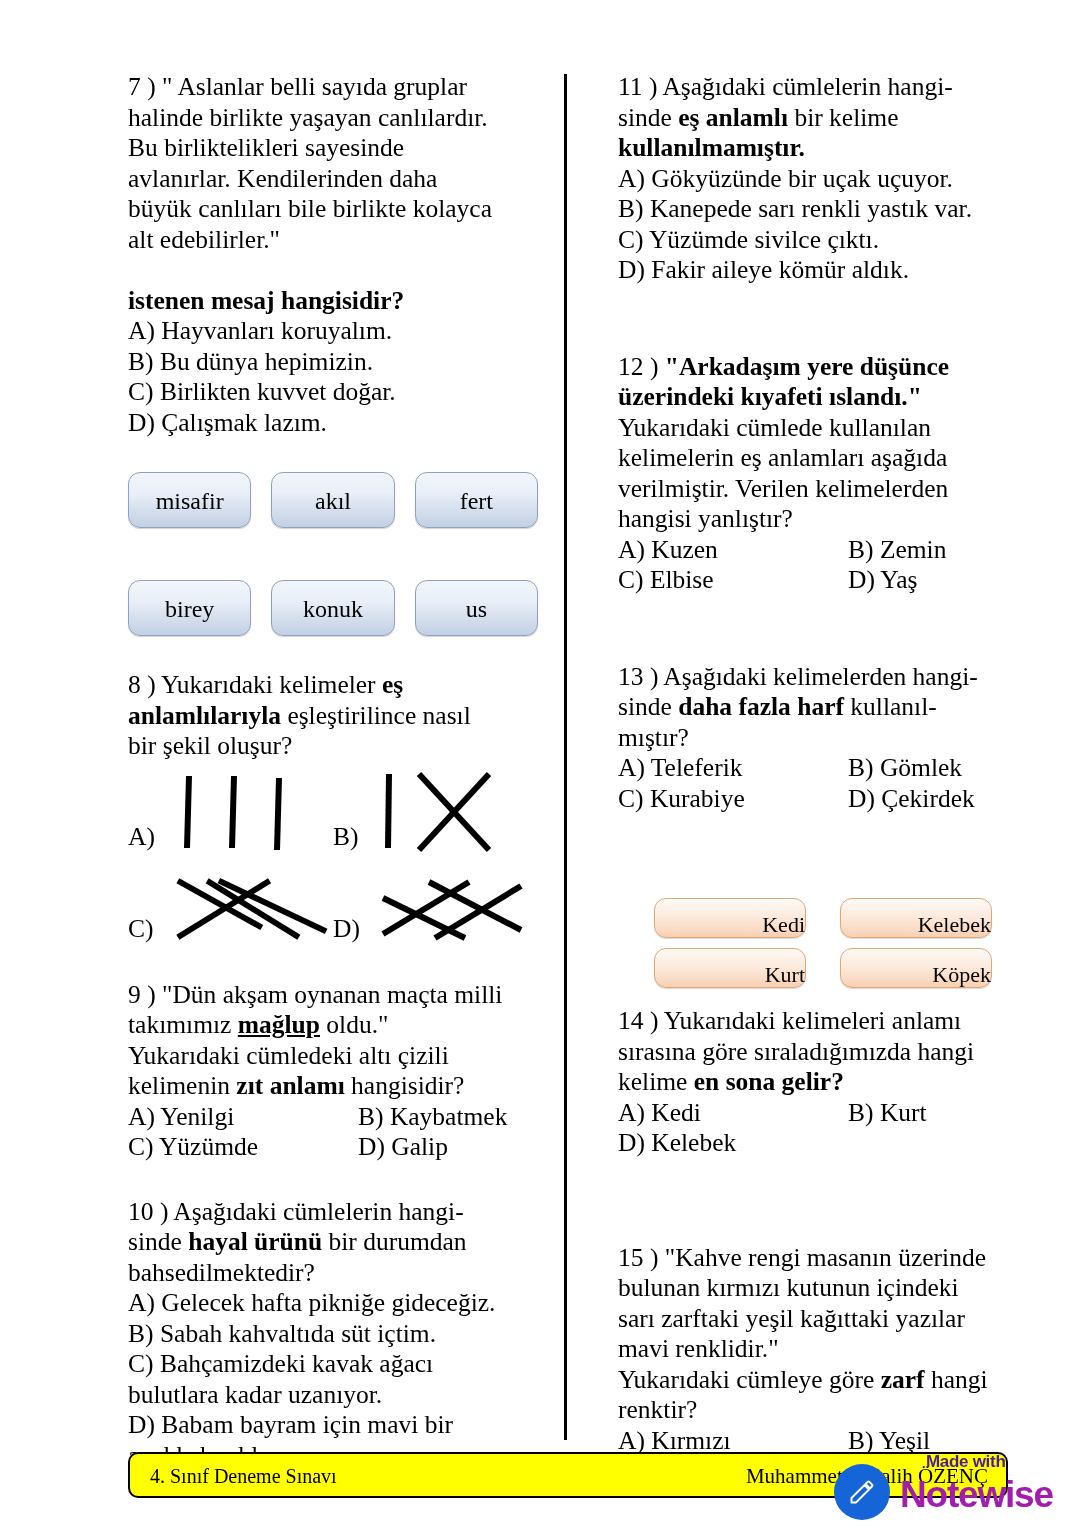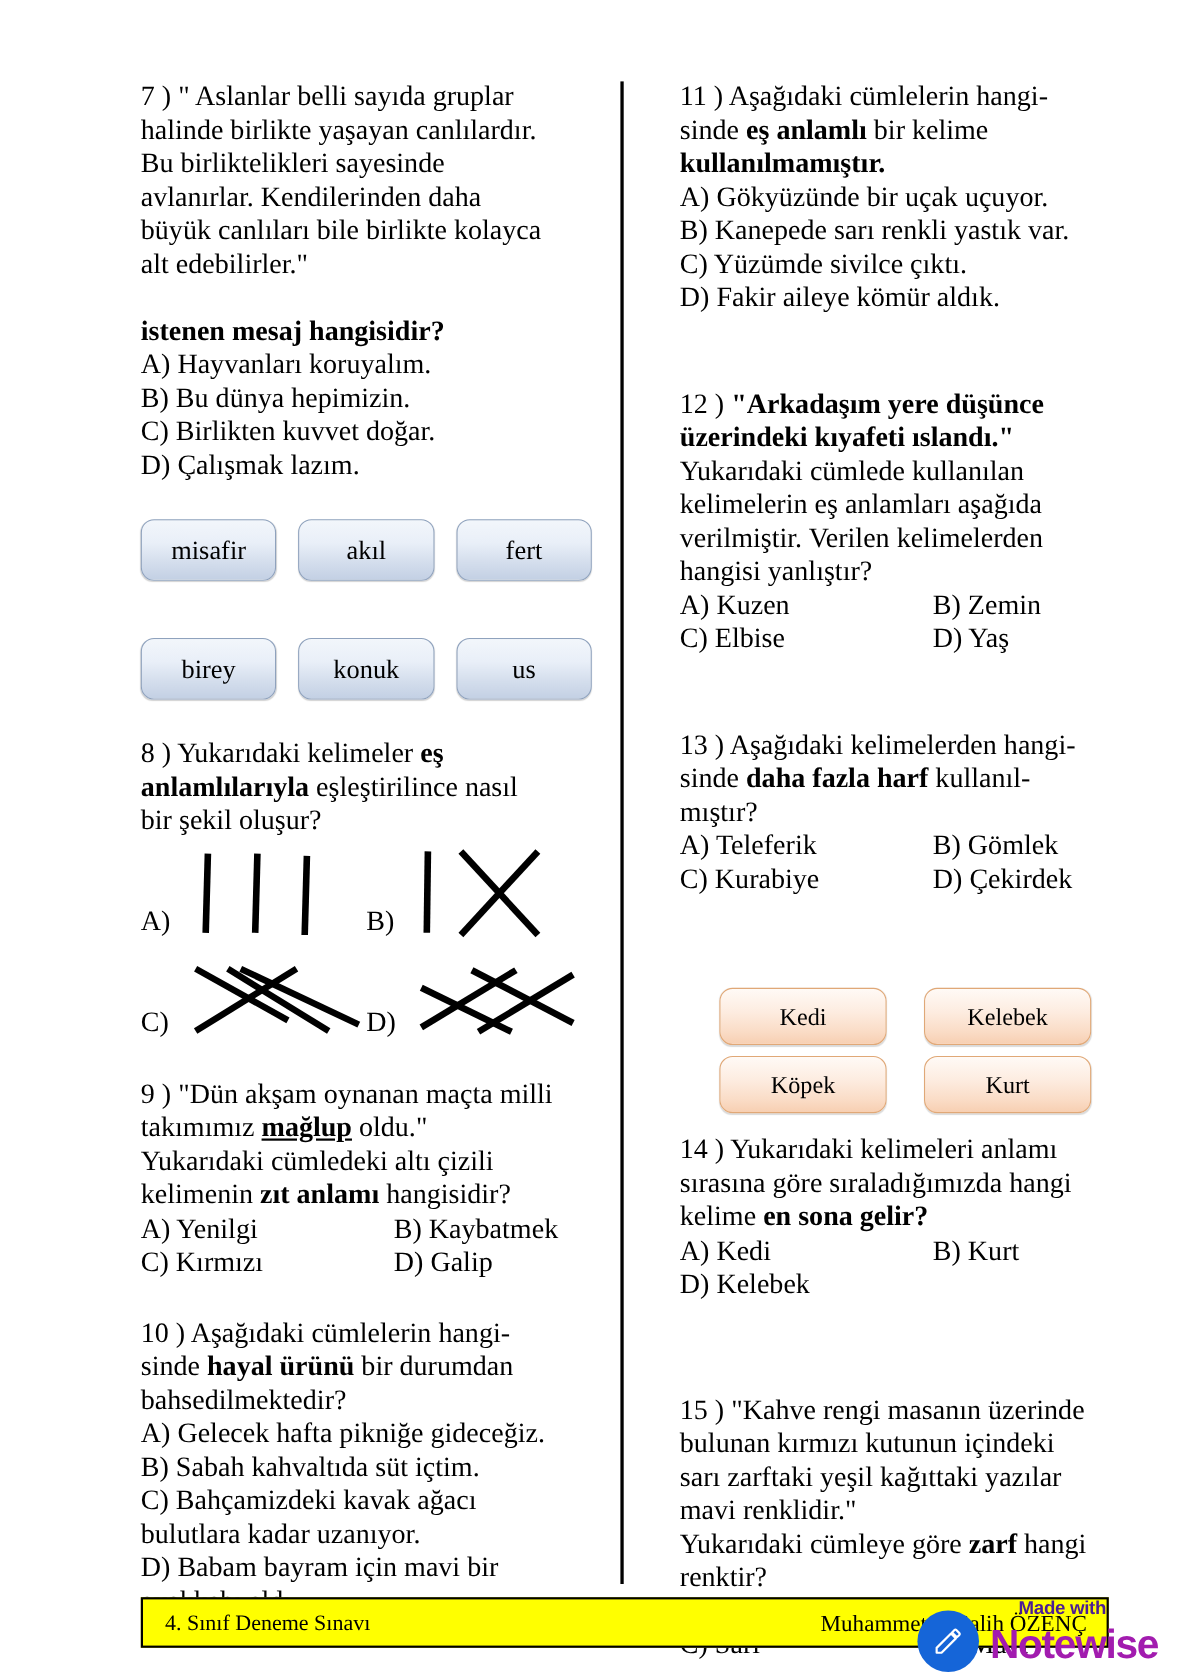--- a/index.html
+++ b/index.html
@@ -87,21 +87,21 @@
   .chip-orange {
     background: linear-gradient(to bottom, #fffaf6 0%, #fdece0 42%, #fadcc6 78%, #f7cfb2 100%);
     border: 1px solid #e0a877;
     box-shadow: 0 1px 1px rgba(0,0,0,0.15);
   }
   .chip-orange-row {
     display: flex;
     gap: 34px;
     padding: 0 36px;
   }
-  .chip-orange-row .chip { height: 52px; line-height: 52px; font-size: 22px; }
+  .chip-orange-row .chip { height: 40px; line-height: 52px; font-size: 22px; text-align: right; }
 
   
   .dia-block { position: relative; }
   .dia-row {
     display: flex;
     align-items: flex-end;
     height: 86px;
   }
   .dia-cell {
     display: flex;
@@ -119,21 +119,21 @@
 
   
   .footer-bar {
     position: absolute;
     left: 128px;
     top: 1452px;
     width: 880px;
     height: 46px;
     background: #ffff00;
     border: 2px solid #000000;
-    border-radius: 0;
+    border-radius: 10px;
     box-sizing: border-box;
   }
   .footer-left {
     position: absolute;
     left: 20px;
     top: 10px;
     font-size: 20px;
     line-height: 24px;
   }
   .footer-right {
@@ -300,21 +300,21 @@
       <span>takımımız </span><b><u>mağlup</u></b><span> oldu."</span><br>
       <span>Yukarıdaki cümledeki altı çizili</span><br>
       <span>kelimenin </span><b>zıt anlamı</b><span> hangisidir?</span>
     </div>
     <div class="opts">
       <div class="opt-row">
         <span class="a">A) Yenilgi</span>
         <span class="b">B) Kaybatmek</span>
       </div>
       <div class="opt-row">
-        <span class="a">C) Kırmızı</span>
+        <span class="a">C) Yüzümde</span>
         <span class="b">D) Galip</span>
       </div>
     </div>
 
     <div class="gap-md"></div>
 
     <div class="q">
       
       <span>10 )</span>
       <span>Aşağıdaki cümlelerin hangi-</span><br>
@@ -386,22 +386,22 @@
 
     <div class="gap-xl"></div>
     <div class="gap-sm"></div>
 
     <div class="chip-orange-row">
       <div class="chip chip-orange">Kedi</div>
       <div class="chip chip-orange">Kelebek</div>
     </div>
     <div style="height:10px"></div>
     <div class="chip-orange-row">
+      <div class="chip chip-orange">Kurt</div>
       <div class="chip chip-orange">Köpek</div>
-      <div class="chip chip-orange">Kurt</div>
     </div>
 
     <div class="gap-sm"></div>
 
     <div class="q">
       <span>14 )</span>
       <span>Yukarıdaki kelimeleri anlamı</span><br>
       <span>sırasına göre sıraladığımızda hangi</span><br>
       <span>kelime </span><b>en sona gelir?</b>
     </div>

